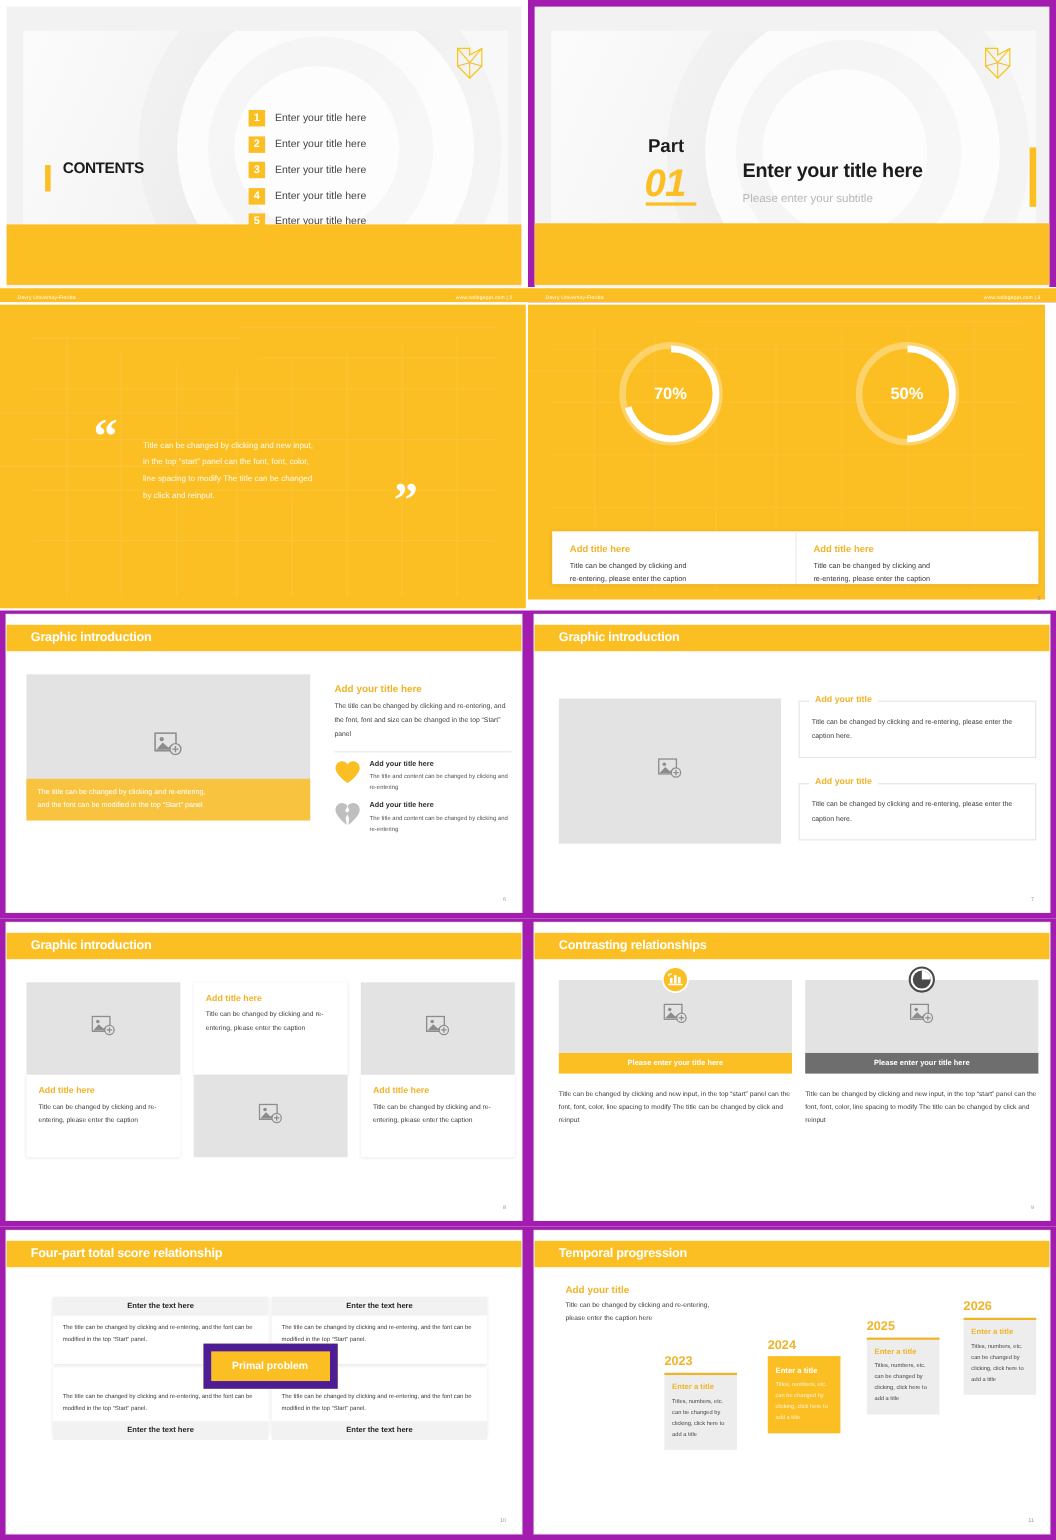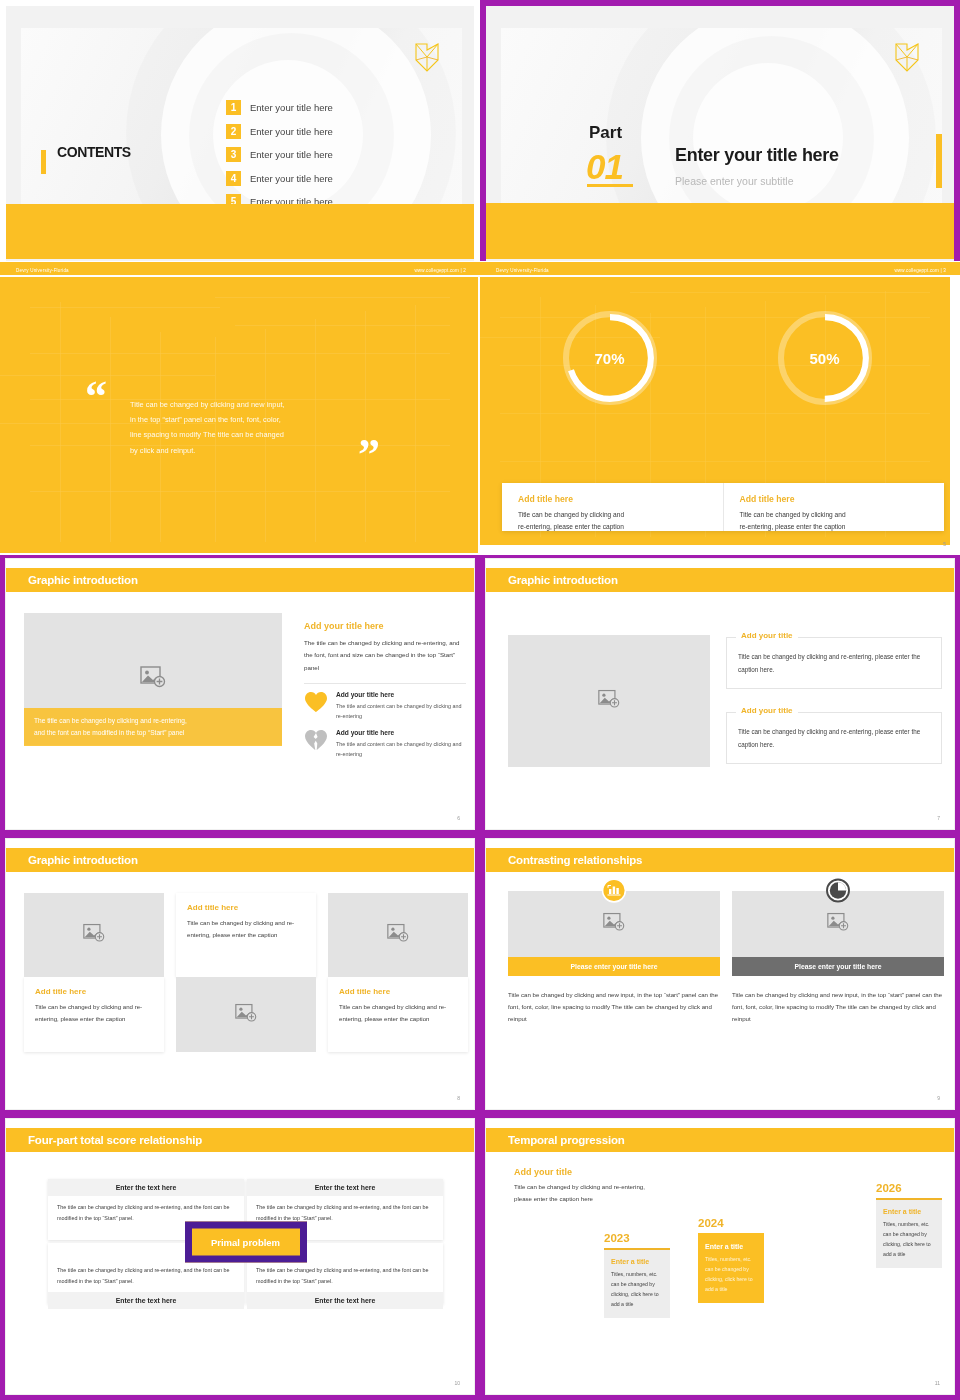--- a/index.html
+++ b/index.html
@@ -662,20 +662,27 @@
       </div>
 
       <div class="tl active" style="left:212px;top:98px;">
         <div class="yr">2024</div>
         <div class="bd">
           <h4>Enter a title</h4>
           <p>Titles, numbers, etc. can be changed by clicking, click here to add a title</p>
         </div>
       </div>
 
+      <div class="tl" style="left:302px;top:81px;">
+        <div class="yr">2025</div>
+        <div class="bd">
+          <h4>Enter a title</h4>
+          <p>Titles, numbers, etc. can be changed by clicking, click here to add a title</p>
+        </div>
+      </div>
 
       <div class="tl" style="left:390px;top:63px;">
         <div class="yr">2026</div>
         <div class="bd">
           <h4>Enter a title</h4>
           <p>Titles, numbers, etc. can be changed by clicking, click here to add a title</p>
         </div>
       </div>
 
       <div class="pagenum">11</div>

